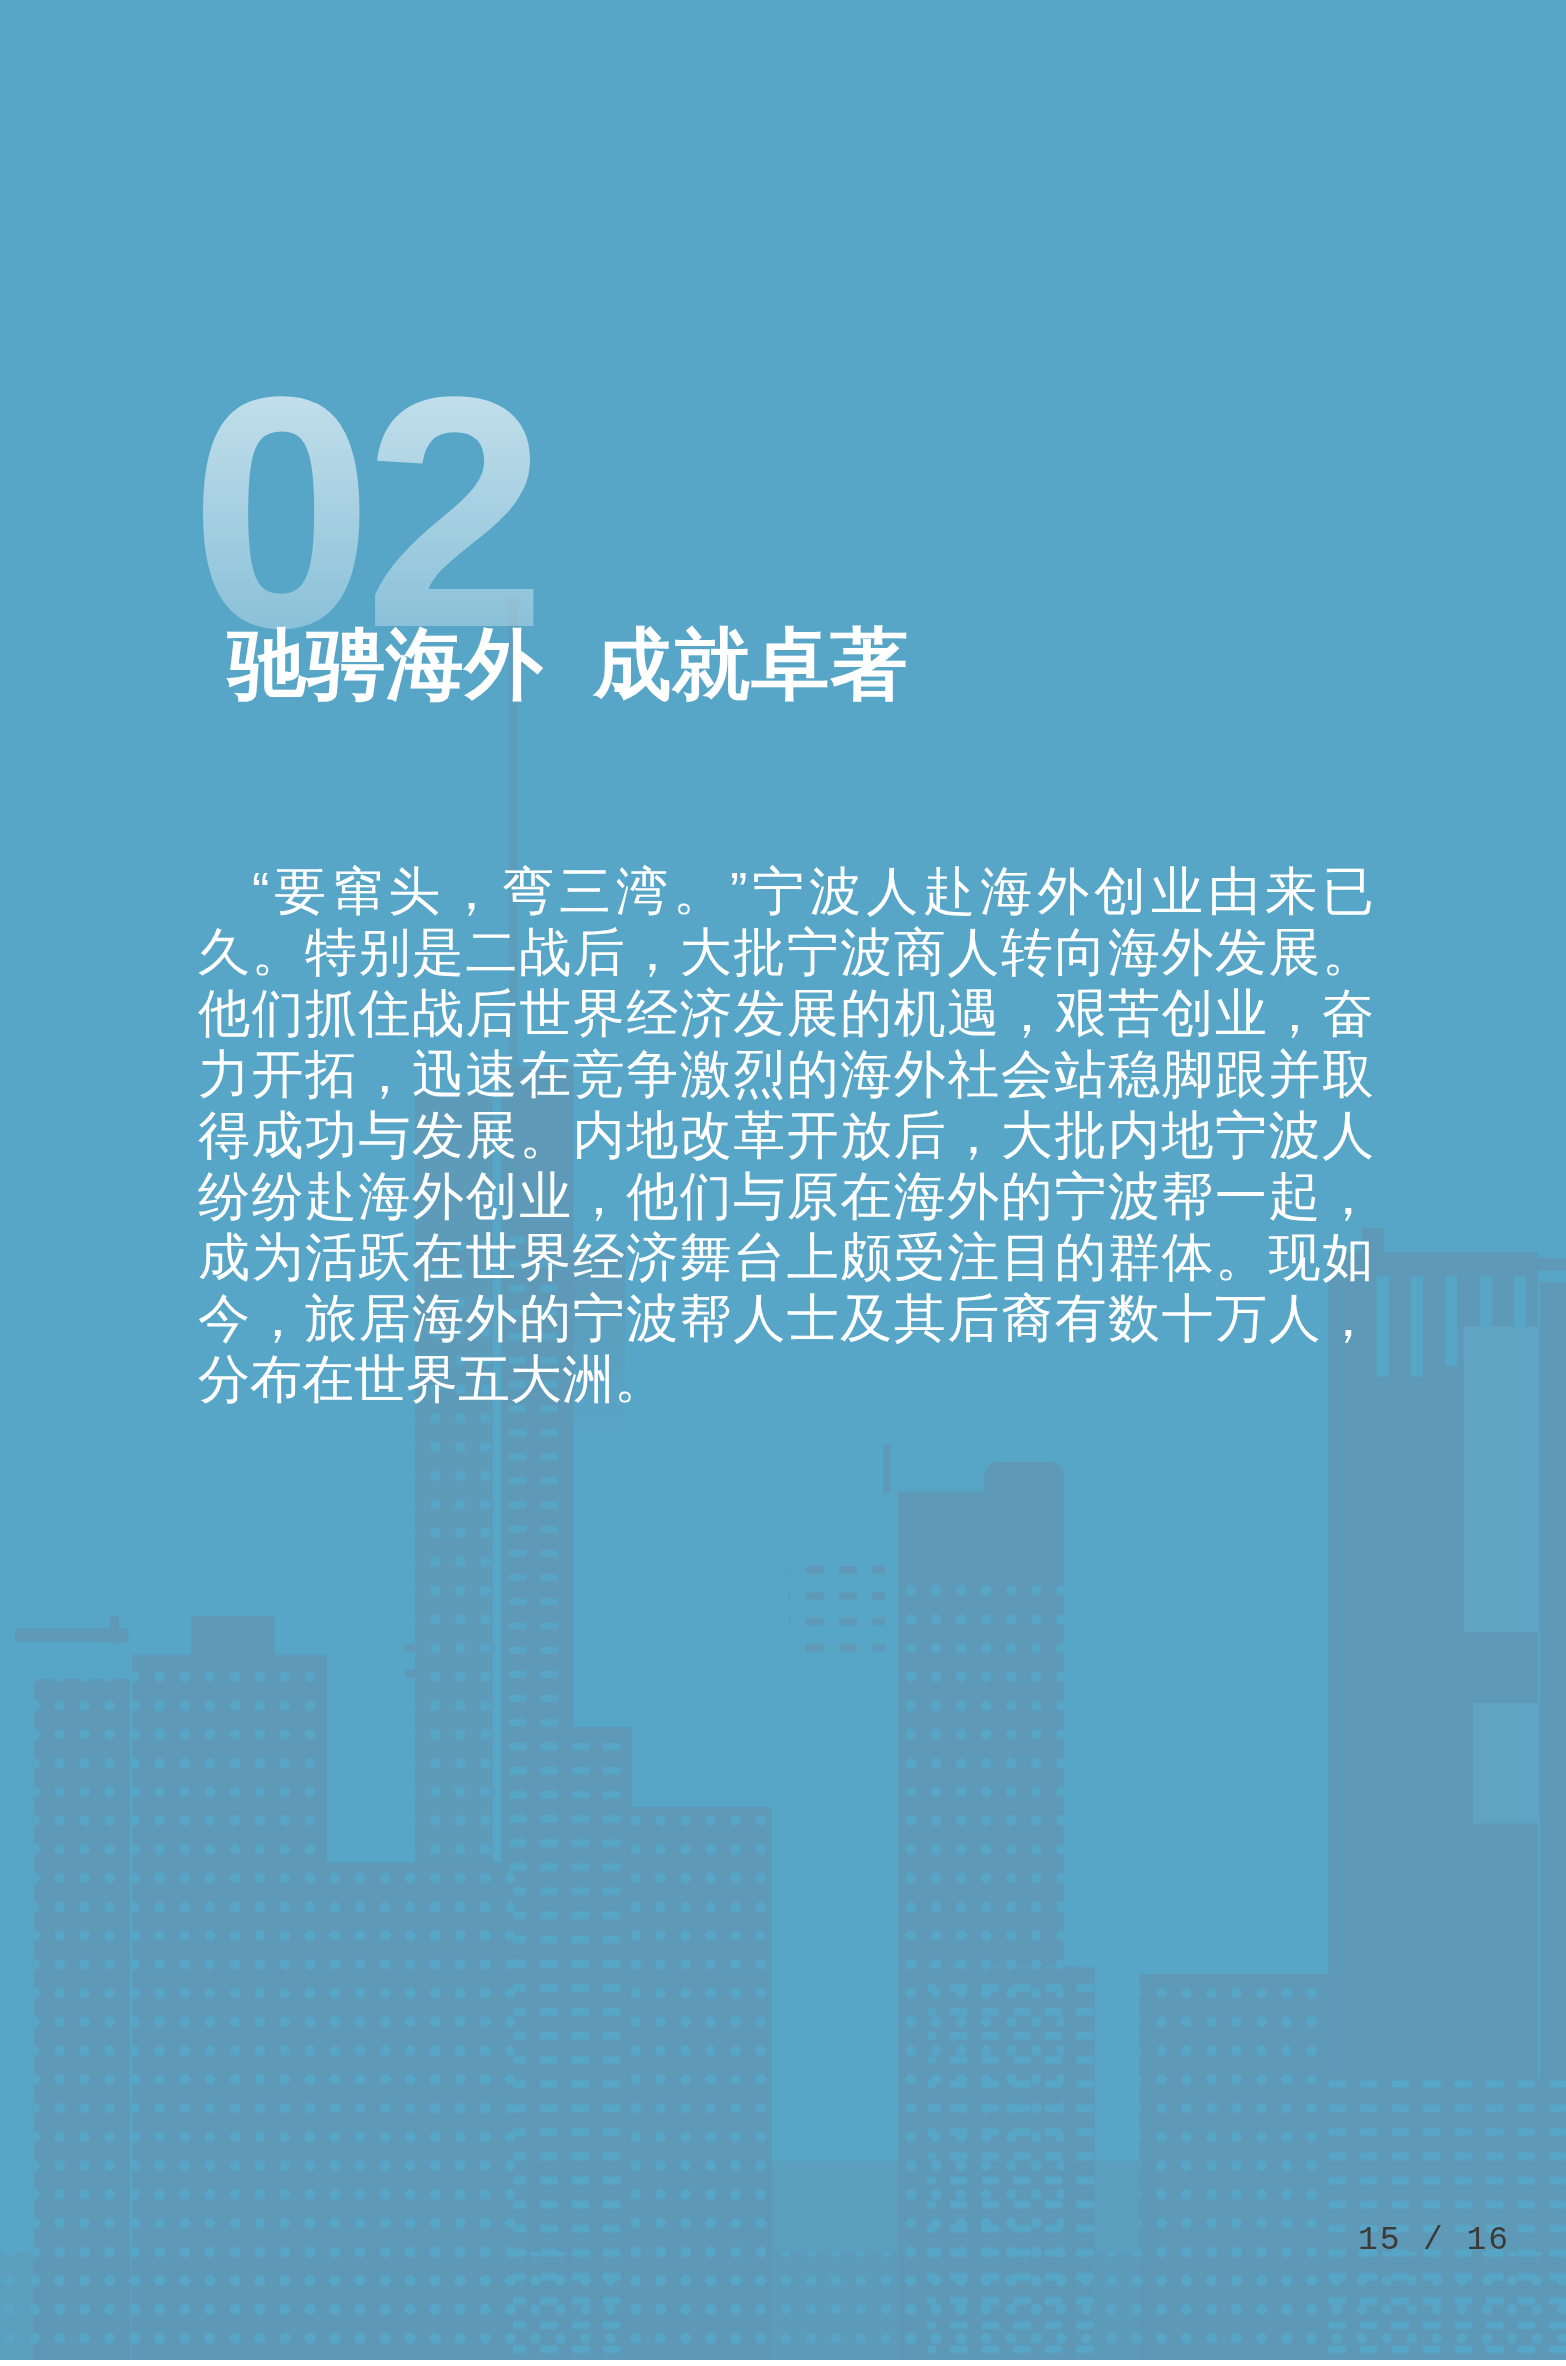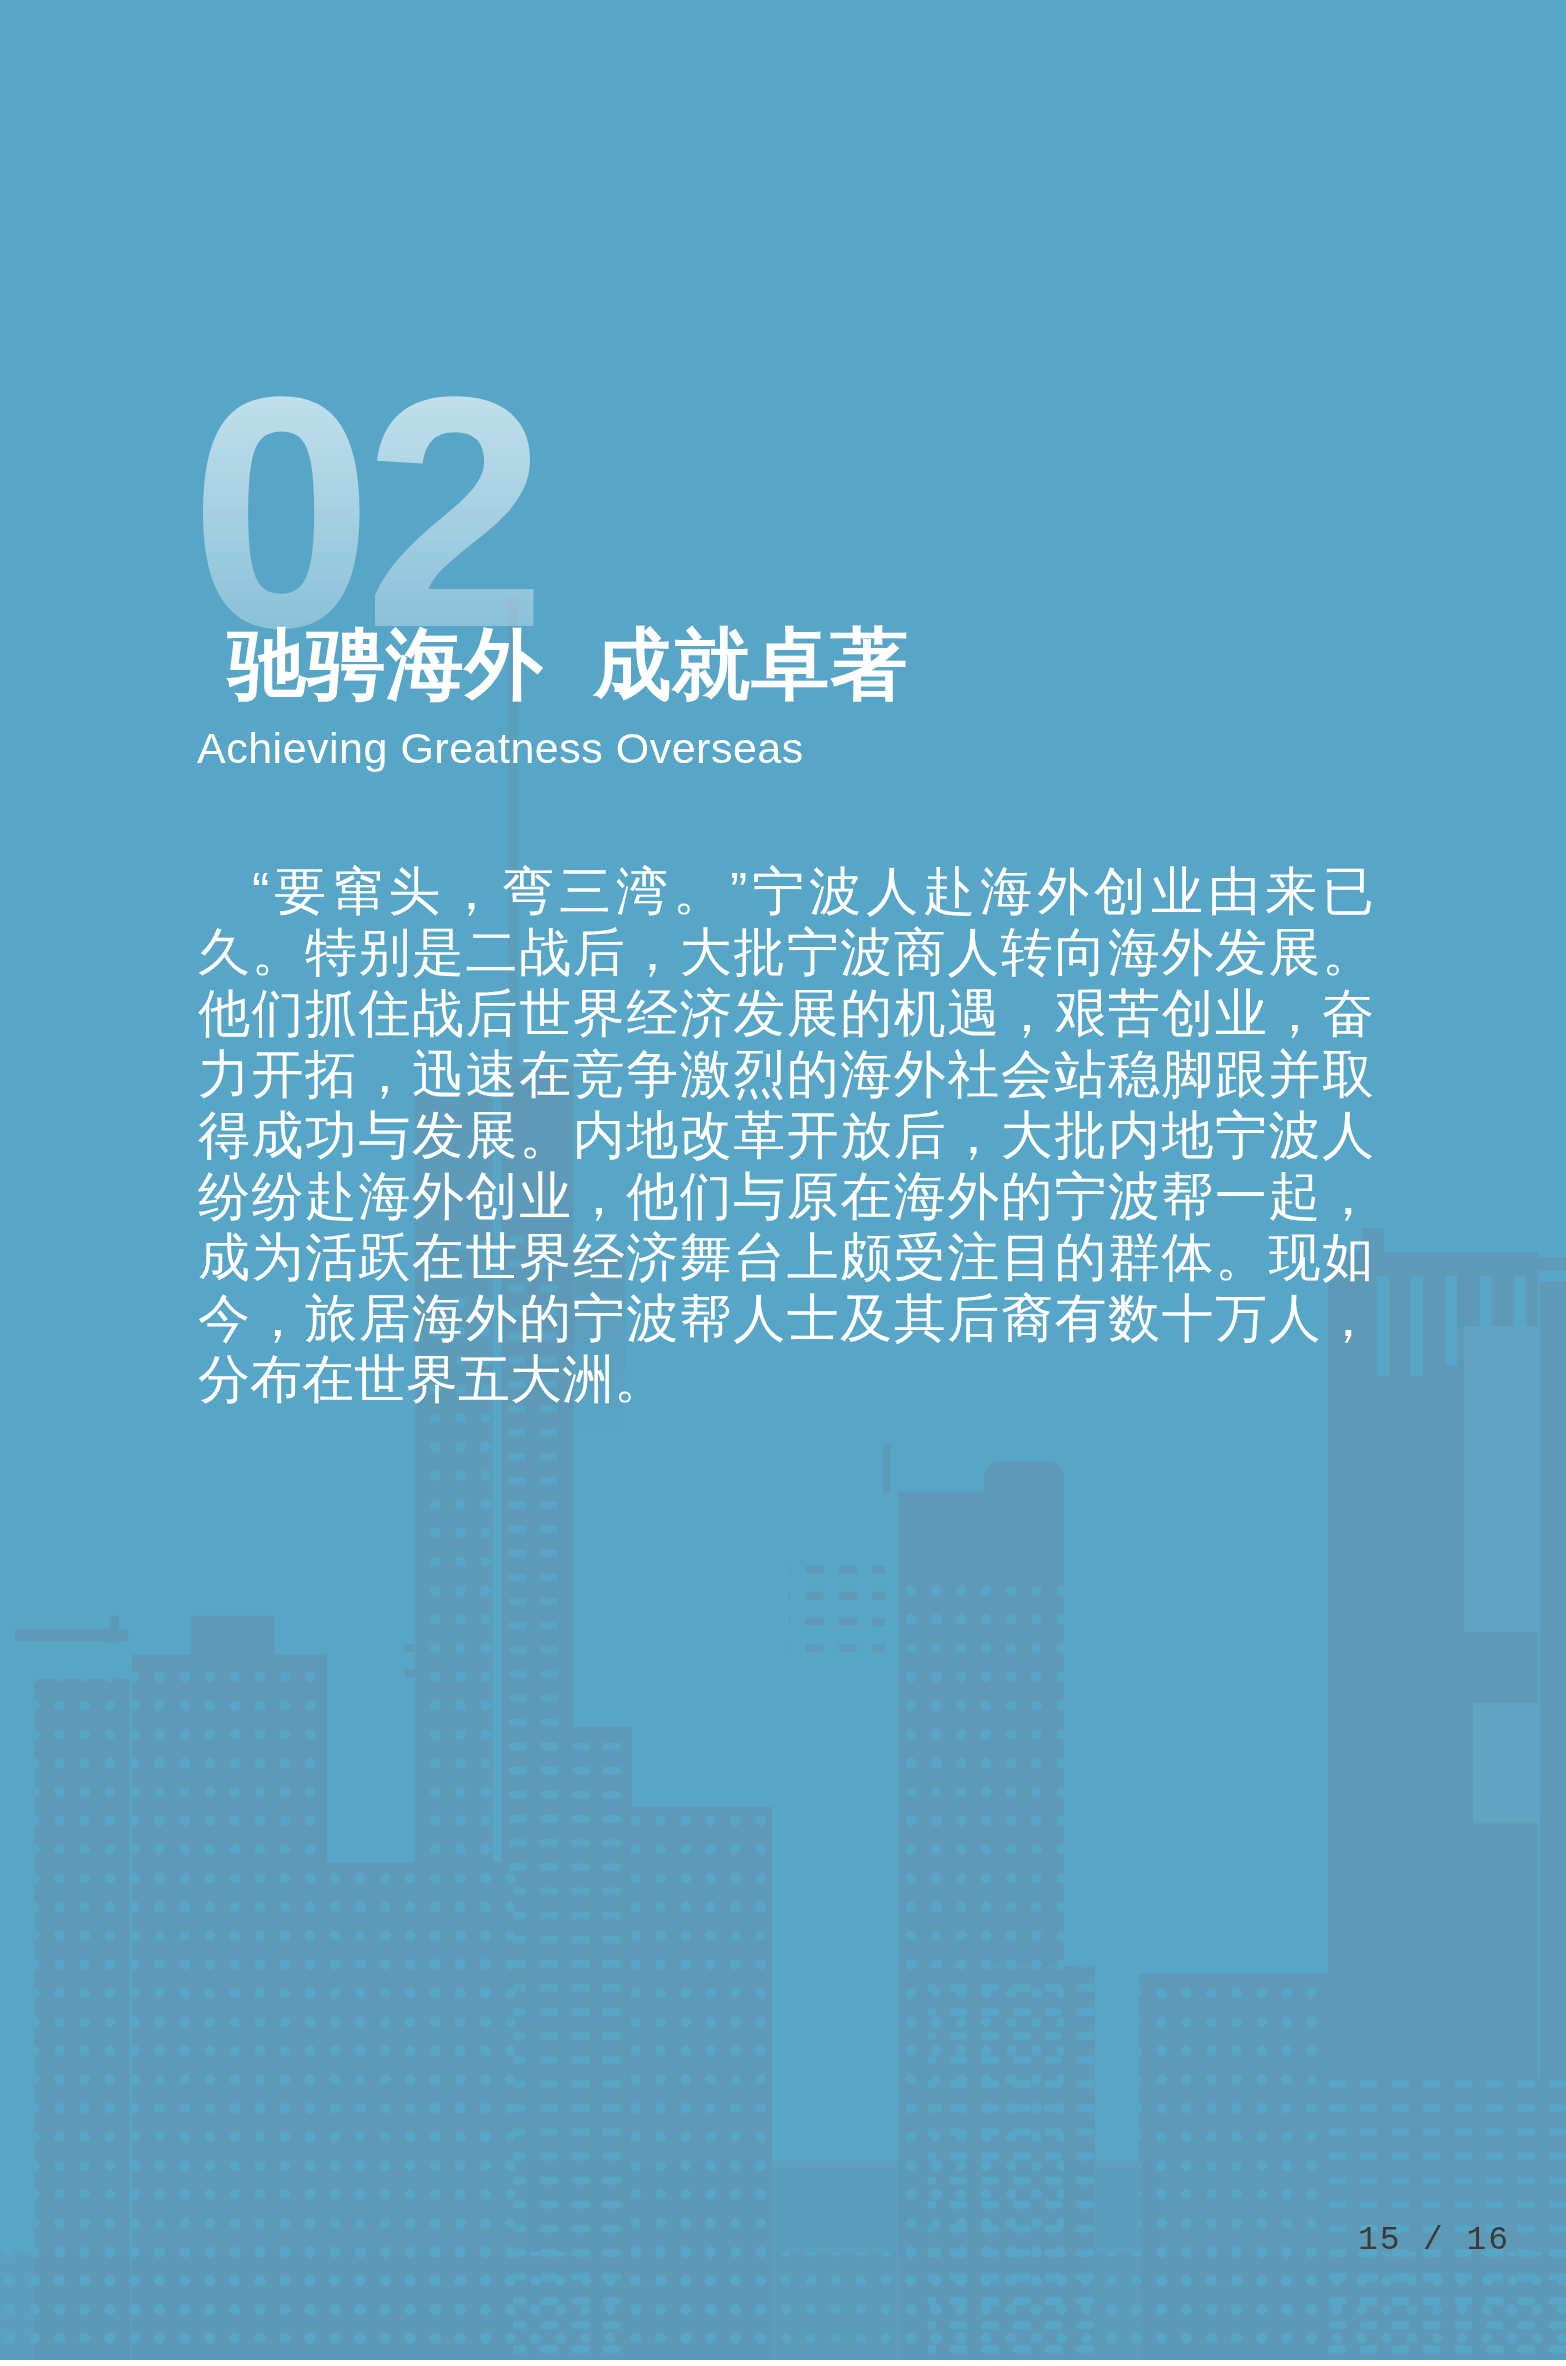--- a/index.html
+++ b/index.html
@@ -140,19 +140,18 @@
     <rect x="1595" y="1376" width="13" height="108" class="f-bg"></rect>
     <rect x="1632" y="1376" width="13" height="90" class="f-bg"></rect>
     <rect x="1578" y="1430" width="80" height="330" class="f-light"></rect>
     <rect x="1588" y="1836" width="70" height="130" class="f-light"></rect>
   </g>
 </svg>
 
 <div class="content">
   <div class="num">02</div>
   <h1 class="title-zh">驰骋海外 成就卓著</h1>
-  <div class="title-en">Achieving Greatness Overseas</div>
   <p class="body-text">“要窜头，弯三湾。”宁波人赴海外创业由来已久。特别是二战后，大批宁波商人转向海外发展。他们抓住战后世界经济发展的机遇，艰苦创业，奋力开拓，迅速在竞争激烈的海外社会站稳脚跟并取得成功与发展。内地改革开放后，大批内地宁波人纷纷赴海外创业，他们与原在海外的宁波帮一起，成为活跃在世界经济舞台上颇受注目的群体。现如今，旅居海外的宁波帮人士及其后裔有数十万人，分布在世界五大洲。</p>
   <div class="pageno">15 / 16</div>
 </div>
 
 <div class="bottom-edge"></div>
 
 
 </body></html>

